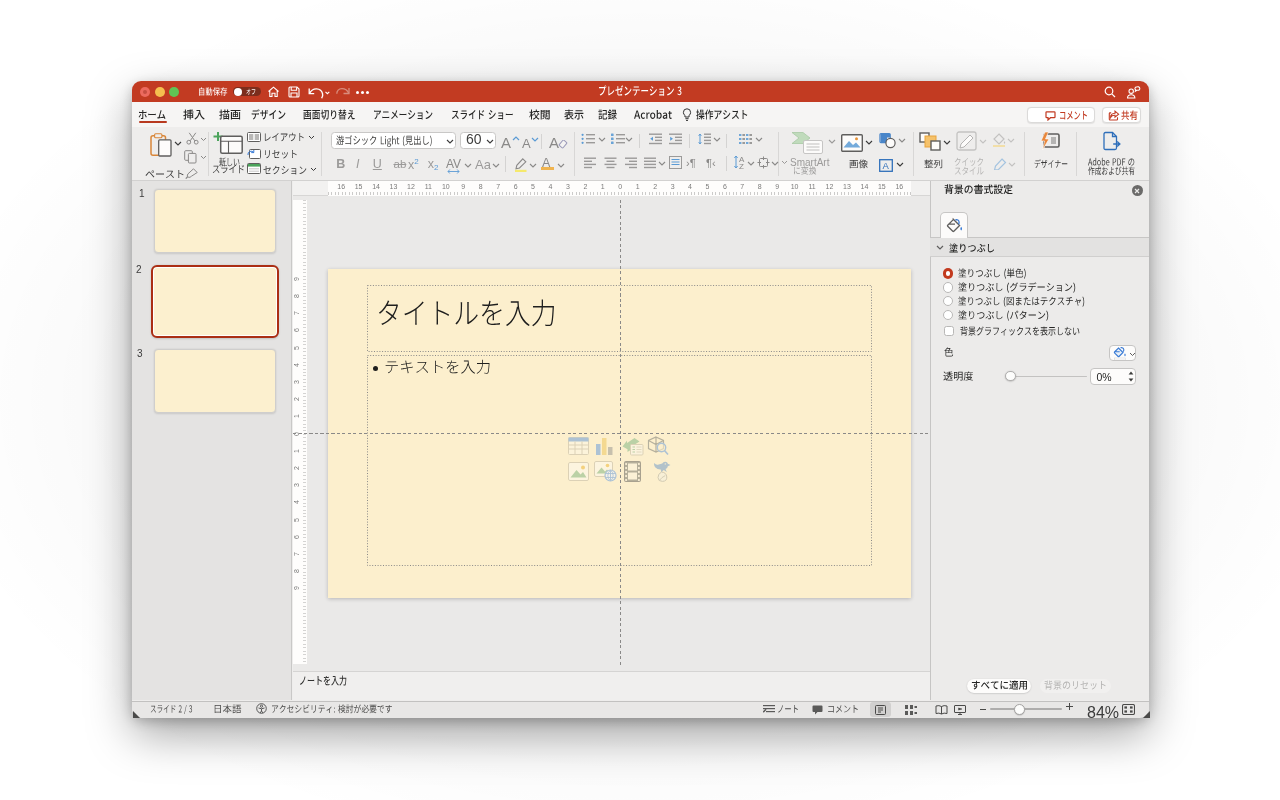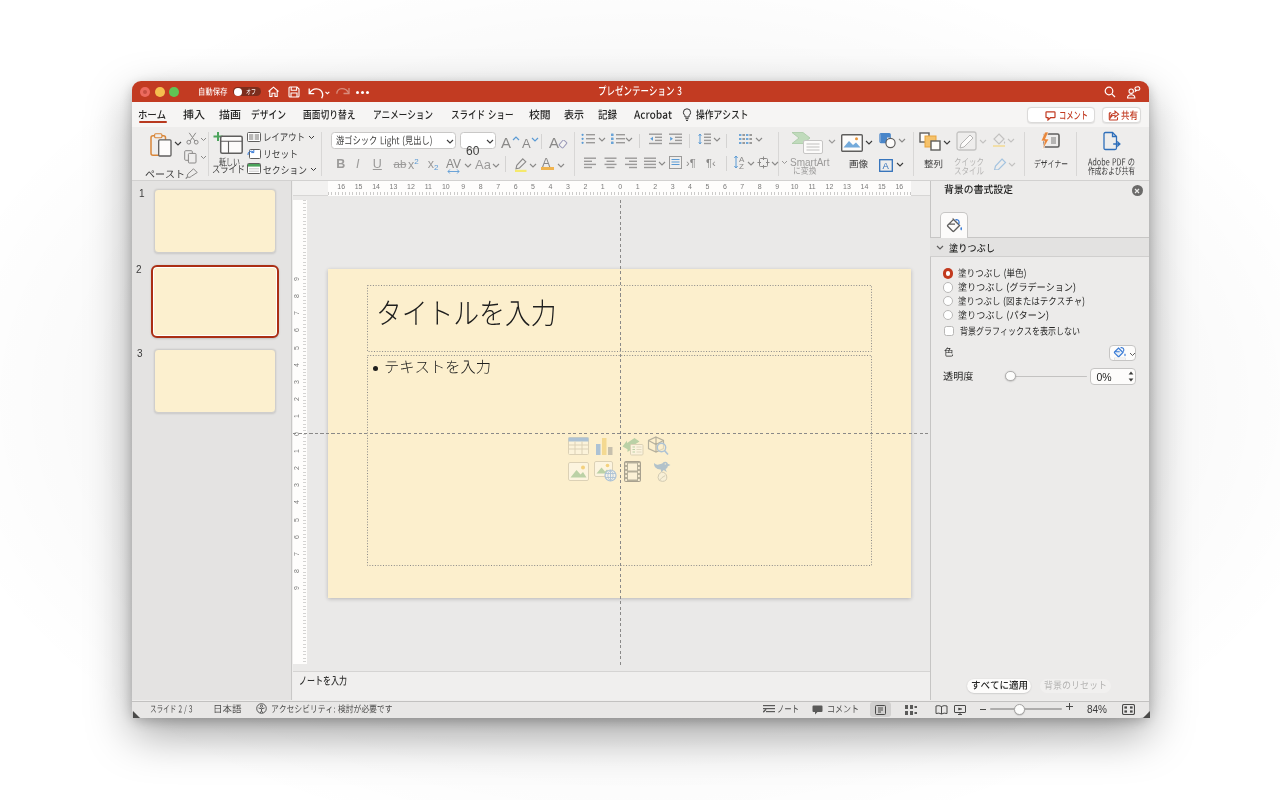--- a/index.html
+++ b/index.html
@@ -187,21 +187,21 @@
     <path d="M1 1 L3.5 3.5 L6 1"></path>
   </svg>
 <div class="a" style="left:331px;top:132.2px;width:125px;height:17px;background:#fff;border:1px solid #c9c8c7;border-radius:3.5px;"></div>
 <svg style="position:absolute;left:335.5px;top:135.1px;overflow:visible" width="96" height="11">
     <path transform="translate(0,9.2)" d="M0.7 -8.1C1.1 -7.8 1.7 -7.4 1.9 -7L2.3 -7.6C2 -8 1.5 -8.4 1 -8.7ZM0.3 -5.3C0.8 -5 1.4 -4.6 1.7 -4.3L2 -4.9C1.7 -5.2 1.1 -5.6 0.7 -5.9ZM0.5 0.3L1 0.7C1.3 -0.3 1.7 -1.6 2 -2.7L1.5 -3.1C1.2 -1.9 0.8 -0.5 0.5 0.3ZM6.2 -4L6.2 -3L4.9 -3L4.9 -2.3L6.2 -2.3L6.2 0C6.2 0.1 6.2 0.1 6 0.1C5.9 0.1 5.6 0.1 5.1 0.1C5.2 0.3 5.3 0.6 5.3 0.9C5.9 0.9 6.2 0.8 6.5 0.7C6.7 0.6 6.8 0.4 6.8 0L6.8 -2.3L7.9 -2.3L7.9 -3L6.8 -3L6.8 -3.5C7.2 -4 7.6 -4.6 7.9 -5.2L7.5 -5.6L7.4 -5.5L5.4 -5.5C5.5 -5.9 5.7 -6.2 5.8 -6.7L7.9 -6.7L7.9 -7.4L6 -7.4C6.1 -7.8 6.2 -8.3 6.2 -8.7L5.6 -8.8C5.5 -7.6 5.2 -6.4 4.7 -5.6C4.8 -5.5 5.1 -5.3 5.2 -5.2L5.3 -5.5L5.3 -4.8L7 -4.8C6.8 -4.6 6.6 -4.3 6.4 -4ZM3.3 -8.8L3.3 -7.1L2.1 -7.1L2.1 -6.4L2.9 -6.4C2.8 -3.8 2.7 -1.1 1.7 0.3C1.8 0.4 2 0.7 2.1 0.8C3 -0.3 3.3 -2.2 3.4 -4.1L4.2 -4.1C4.2 -1.2 4.1 -0.2 3.9 0C3.9 0.1 3.8 0.1 3.7 0.1C3.6 0.1 3.3 0.1 3 0.1C3 0.3 3.1 0.6 3.1 0.8C3.4 0.8 3.8 0.9 4 0.8C4.2 0.8 4.3 0.7 4.5 0.5C4.7 0.1 4.7 -1.1 4.8 -4.5C4.8 -4.6 4.8 -4.9 4.8 -4.9L3.4 -4.9C3.4 -5.4 3.5 -5.9 3.5 -6.4L5 -6.4L5 -7.1L3.9 -7.1L3.9 -8.8ZM14.3 -8.7L13.9 -8.4C14.1 -8.1 14.4 -7.4 14.5 -7L15 -7.3C14.8 -7.7 14.5 -8.3 14.3 -8.7ZM15.4 -9L14.9 -8.7C15.1 -8.4 15.4 -7.8 15.6 -7.3L16.1 -7.6C15.9 -8 15.6 -8.6 15.4 -9ZM9.4 -1.1L9.4 -0.1C9.6 -0.2 10 -0.2 10.4 -0.2L14.4 -0.2L14.4 0.4L15.1 0.4C15.1 0.2 15.1 -0.2 15.1 -0.6L15.1 -6C15.1 -6.3 15.1 -6.6 15.1 -6.8C14.9 -6.8 14.7 -6.8 14.5 -6.8L10.4 -6.8C10.2 -6.8 9.8 -6.8 9.5 -6.9L9.5 -6C9.7 -6 10.1 -6 10.4 -6L14.4 -6L14.4 -1L10.3 -1C10 -1 9.6 -1.1 9.4 -1.1ZM19 -8.1L18.6 -7.4C19.1 -7 20 -6.2 20.4 -5.9L20.8 -6.6C20.4 -6.9 19.5 -7.7 19 -8.1ZM17.8 -0.6L18.1 0.3C18.9 0.1 20.1 -0.4 20.9 -1C22.2 -2 23.4 -3.3 24.1 -4.8L23.7 -5.6C23 -4.1 21.9 -2.8 20.5 -1.8C19.7 -1.2 18.7 -0.8 17.8 -0.6ZM17.8 -5.7L17.4 -5C17.9 -4.7 18.8 -3.9 19.2 -3.5L19.6 -4.3C19.2 -4.6 18.2 -5.4 17.8 -5.7ZM28.8 -6L28.2 -5.8C28.3 -5.3 28.7 -4 28.8 -3.5L29.4 -3.8C29.3 -4.2 28.9 -5.6 28.8 -6ZM31.8 -5.5L31.1 -5.7C30.9 -4.4 30.5 -3.1 29.9 -2.2C29.2 -1.1 28.2 -0.3 27.2 0.1L27.8 0.8C28.7 0.3 29.7 -0.5 30.5 -1.7C31.1 -2.7 31.4 -3.8 31.6 -4.9C31.7 -5.1 31.7 -5.2 31.8 -5.5ZM26.9 -5.5L26.2 -5.2C26.4 -4.9 26.9 -3.4 27 -2.9L27.6 -3.2C27.4 -3.7 27 -5.1 26.9 -5.5ZM37.5 -8.2L36.7 -8.5C36.7 -8.2 36.5 -7.8 36.5 -7.6C36.1 -6.7 35.3 -5.2 33.9 -4.1L34.4 -3.5C35.3 -4.3 36 -5.2 36.5 -6.1L39.3 -6.1C39.1 -5.2 38.6 -3.8 38 -2.9C37.2 -1.7 36.2 -0.8 34.7 -0.2L35.3 0.5C36.9 -0.3 37.8 -1.2 38.6 -2.4C39.3 -3.5 39.8 -4.9 40.1 -6C40.1 -6.2 40.2 -6.4 40.2 -6.6L39.7 -7C39.6 -6.9 39.4 -6.9 39.2 -6.9L36.9 -6.9L37.1 -7.3C37.2 -7.5 37.3 -7.9 37.5 -8.2ZM44.8 0L48.2 0L48.2 -0.8L45.5 -0.8L45.5 -7.7L44.8 -7.7ZM49.2 0L50 0L50 -5.7L49.2 -5.7ZM49.6 -6.9C49.9 -6.9 50.1 -7.1 50.1 -7.5C50.1 -7.9 49.9 -8.1 49.6 -8.1C49.3 -8.1 49.1 -7.9 49.1 -7.5C49.1 -7.1 49.3 -6.9 49.6 -6.9ZM53 2.6C54.4 2.6 55.2 1.7 55.2 0.7C55.2 -0.3 54.7 -0.7 53.7 -0.7L52.8 -0.7C52.2 -0.7 52 -1 52 -1.3C52 -1.6 52.1 -1.8 52.3 -2C52.5 -1.9 52.8 -1.8 53 -1.8C53.9 -1.8 54.6 -2.6 54.6 -3.8C54.6 -4.3 54.5 -4.7 54.2 -5L55.2 -5L55.2 -5.7L53.6 -5.7C53.4 -5.8 53.2 -5.8 53 -5.8C52.1 -5.8 51.3 -5.1 51.3 -3.8C51.3 -3.1 51.6 -2.6 51.9 -2.3L51.9 -2.2C51.6 -2 51.4 -1.6 51.4 -1.2C51.4 -0.7 51.6 -0.4 51.8 -0.2L51.8 -0.2C51.4 0.1 51.1 0.6 51.1 1.1C51.1 2.1 51.9 2.6 53 2.6ZM53 -2.5C52.5 -2.5 52 -3 52 -3.8C52 -4.7 52.4 -5.1 53 -5.1C53.5 -5.1 53.9 -4.7 53.9 -3.8C53.9 -3 53.5 -2.5 53 -2.5ZM53.1 2C52.3 2 51.8 1.6 51.8 1C51.8 0.6 51.9 0.3 52.2 0C52.4 0.1 52.7 0.1 52.8 0.1L53.6 0.1C54.2 0.1 54.5 0.3 54.5 0.8C54.5 1.4 53.9 2 53.1 2ZM56.1 0L56.9 0L56.9 -4.1C57.3 -4.7 57.6 -5 58.1 -5C58.7 -5 59 -4.6 59 -3.5L59 0L59.7 0L59.7 -3.6C59.7 -5.1 59.3 -5.8 58.3 -5.8C57.7 -5.8 57.3 -5.4 56.8 -4.9L56.9 -6.1L56.9 -8.4L56.1 -8.4ZM62.5 0.1C62.8 0.1 63.1 0 63.4 -0.1L63.2 -0.8C63.1 -0.7 62.9 -0.6 62.7 -0.6C62.2 -0.6 62 -1 62 -1.7L62 -4.9L63.2 -4.9L63.2 -5.7L62 -5.7L62 -7.3L61.4 -7.3L61.3 -5.7L60.6 -5.6L60.6 -4.9L61.3 -4.9L61.3 -1.8C61.3 -0.6 61.6 0.1 62.5 0.1ZM68.1 2.1L68.6 1.8C67.9 0.3 67.5 -1.5 67.5 -3.3C67.5 -5 67.9 -6.8 68.6 -8.3L68.1 -8.6C67.3 -7 66.9 -5.3 66.9 -3.3C66.9 -1.2 67.3 0.5 68.1 2.1ZM71.1 -6L75.1 -6L75.1 -4.9L71.1 -4.9ZM71.1 -4.3L75.1 -4.3L75.1 -3.2L71.1 -3.2ZM71.1 -7.7L75.1 -7.7L75.1 -6.7L71.1 -6.7ZM70.5 -8.5L70.5 -2.5L71.6 -2.5C71.4 -1.1 71 -0.3 69.2 0.2C69.4 0.3 69.6 0.7 69.6 0.9C71.5 0.3 72 -0.8 72.2 -2.5L73.6 -2.5L73.6 -0.3C73.6 0.5 73.8 0.8 74.6 0.8C74.7 0.8 75.7 0.8 75.9 0.8C76.6 0.8 76.8 0.4 76.9 -1.2C76.7 -1.2 76.4 -1.3 76.3 -1.5C76.3 -0.2 76.2 0 75.9 0C75.6 0 74.8 0 74.6 0C74.3 0 74.2 -0.1 74.2 -0.3L74.2 -2.5L75.7 -2.5L75.7 -8.5ZM78.4 -7.8L78.4 -4.2L81 -4.2L81 -0.6L78.7 -0.6L78.7 -3.5L78.1 -3.5L78.1 0.8L78.7 0.8L78.7 0.2L83.9 0.2L83.9 0.8L84.6 0.8L84.6 -3.5L83.9 -3.5L83.9 -0.6L81.6 -0.6L81.6 -4.2L84.2 -4.2L84.2 -7.8L83.6 -7.8L83.6 -5L81.6 -5L81.6 -8.8L81 -8.8L81 -5L79.1 -5L79.1 -7.8ZM88.3 -8.2L87.4 -8.2C87.5 -7.9 87.5 -7.5 87.5 -7.1C87.5 -6 87.4 -3.4 87.4 -1.8C87.4 -0.1 88.2 0.5 89.4 0.5C91.2 0.5 92.3 -0.8 92.9 -1.8L92.4 -2.5C91.8 -1.4 90.9 -0.3 89.4 -0.3C88.7 -0.3 88.1 -0.7 88.1 -1.9C88.1 -3.5 88.1 -5.9 88.2 -7.1C88.2 -7.5 88.2 -7.8 88.3 -8.2ZM94.5 2.1C95.3 0.5 95.7 -1.2 95.7 -3.3C95.7 -5.3 95.3 -7 94.5 -8.6L94.1 -8.3C94.8 -6.8 95.1 -5 95.1 -3.3C95.1 -1.5 94.8 0.3 94.1 1.8Z" fill="#3f3f3e"></path>
   </svg>
 <svg class="a" style="left:445.5px;top:138.5px" width="8" height="6" viewBox="0 0 8 6" fill="none" stroke="#3b3b3b" stroke-width="1.1">
     <path d="M1 1 L4 4 L7 1"></path>
   </svg>
 <div class="a" style="left:459.5px;top:132.2px;width:36.5px;height:17px;background:#fff;border:1px solid #c9c8c7;border-radius:3.5px;"></div>
-<div class="a" style="left:466px;top:144px;font-size:12px;color:#3f3f3e;">60</div>
+<div class="a" style="left:466px;top:131px;font-size:14px;color:#3f3f3e;">60</div>
 <svg class="a" style="left:486px;top:138.5px" width="8" height="6" viewBox="0 0 8 6" fill="none" stroke="#3b3b3b" stroke-width="1.1">
     <path d="M1 1 L4 4 L7 1"></path>
   </svg>
 <div class="a" style="left:501px;top:133.5px;font-size:15px;color:#8a8988;">A</div>
 <svg class="a" style="left:511.5px;top:135.5px" width="8" height="5" viewBox="0 0 8 5" fill="none" stroke="#5b9bd5" stroke-width="1.2">
     <path d="M1 4 L4 1 L7 4"></path>
   </svg>
 <div class="a" style="left:522px;top:136px;font-size:13px;color:#8a8988;">A</div>
 <svg class="a" style="left:530.5px;top:136.5px" width="8" height="5" viewBox="0 0 8 5" fill="none" stroke="#5b9bd5" stroke-width="1.2">
     <path d="M1 1 L4 4 L7 1"></path>
@@ -743,21 +743,21 @@
 <svg class="a" style="left:954.3px;top:704.5px" width="12" height="10" viewBox="0 0 12 10" fill="none" stroke="#4a4a49" stroke-width="1">
     <rect x="0.5" y="0.5" width="11" height="7" rx="0.5"></rect>
     <path d="M4 4 L8 4 M6 7.5 V9.5 M4 9.5 H8"></path>
     <path d="M4.5 2.5 L7.5 4 L4.5 5.5 Z" fill="#4a4a49" stroke="none"></path>
   </svg>
 <div class="a" style="left:979.5px;top:708.6px;width:6px;height:1.3px;background:#4a4a49;"></div>
 <div class="a" style="left:989.5px;top:708.3px;width:72px;height:1.8px;background:#aeadac;border-radius:1px;"></div>
 <div class="a" style="left:1014.3px;top:703.5px;width:11px;height:11px;border-radius:50%;background:#fdfdfc;border:1px solid #a5a4a3;box-shadow:0 0.5px 1px rgba(0,0,0,0.2);"></div>
 <div class="a" style="left:1066px;top:705.6px;width:7px;height:1.2px;background:#4a4a49;"></div>
 <div class="a" style="left:1068.9px;top:702.7px;width:1.2px;height:7px;background:#4a4a49;"></div>
-<div class="a" style="left:1087px;top:704px;font-size:10px;color:#3b3b3b;">84%</div>
+<div class="a" style="left:1087px;top:704px;font-size:16px;color:#3b3b3b;">84%</div>
 <svg class="a" style="left:1122px;top:703.5px" width="13" height="11" viewBox="0 0 13 11">
     <rect x="0.5" y="0.5" width="12" height="10" rx="1.5" fill="none" stroke="#4a4a49" stroke-width="1.1"></rect>
     <g fill="#4a4a49">
       <rect x="2.4" y="2.4" width="2.6" height="2.2"></rect>
       <rect x="8" y="2.4" width="2.6" height="2.2"></rect>
       <rect x="2.4" y="6.4" width="2.6" height="2.2"></rect>
       <rect x="8" y="6.4" width="2.6" height="2.2"></rect>
     </g>
   </svg>
 <svg class="a" style="left:132.5px;top:711px" width="7" height="7" viewBox="0 0 7 7">

